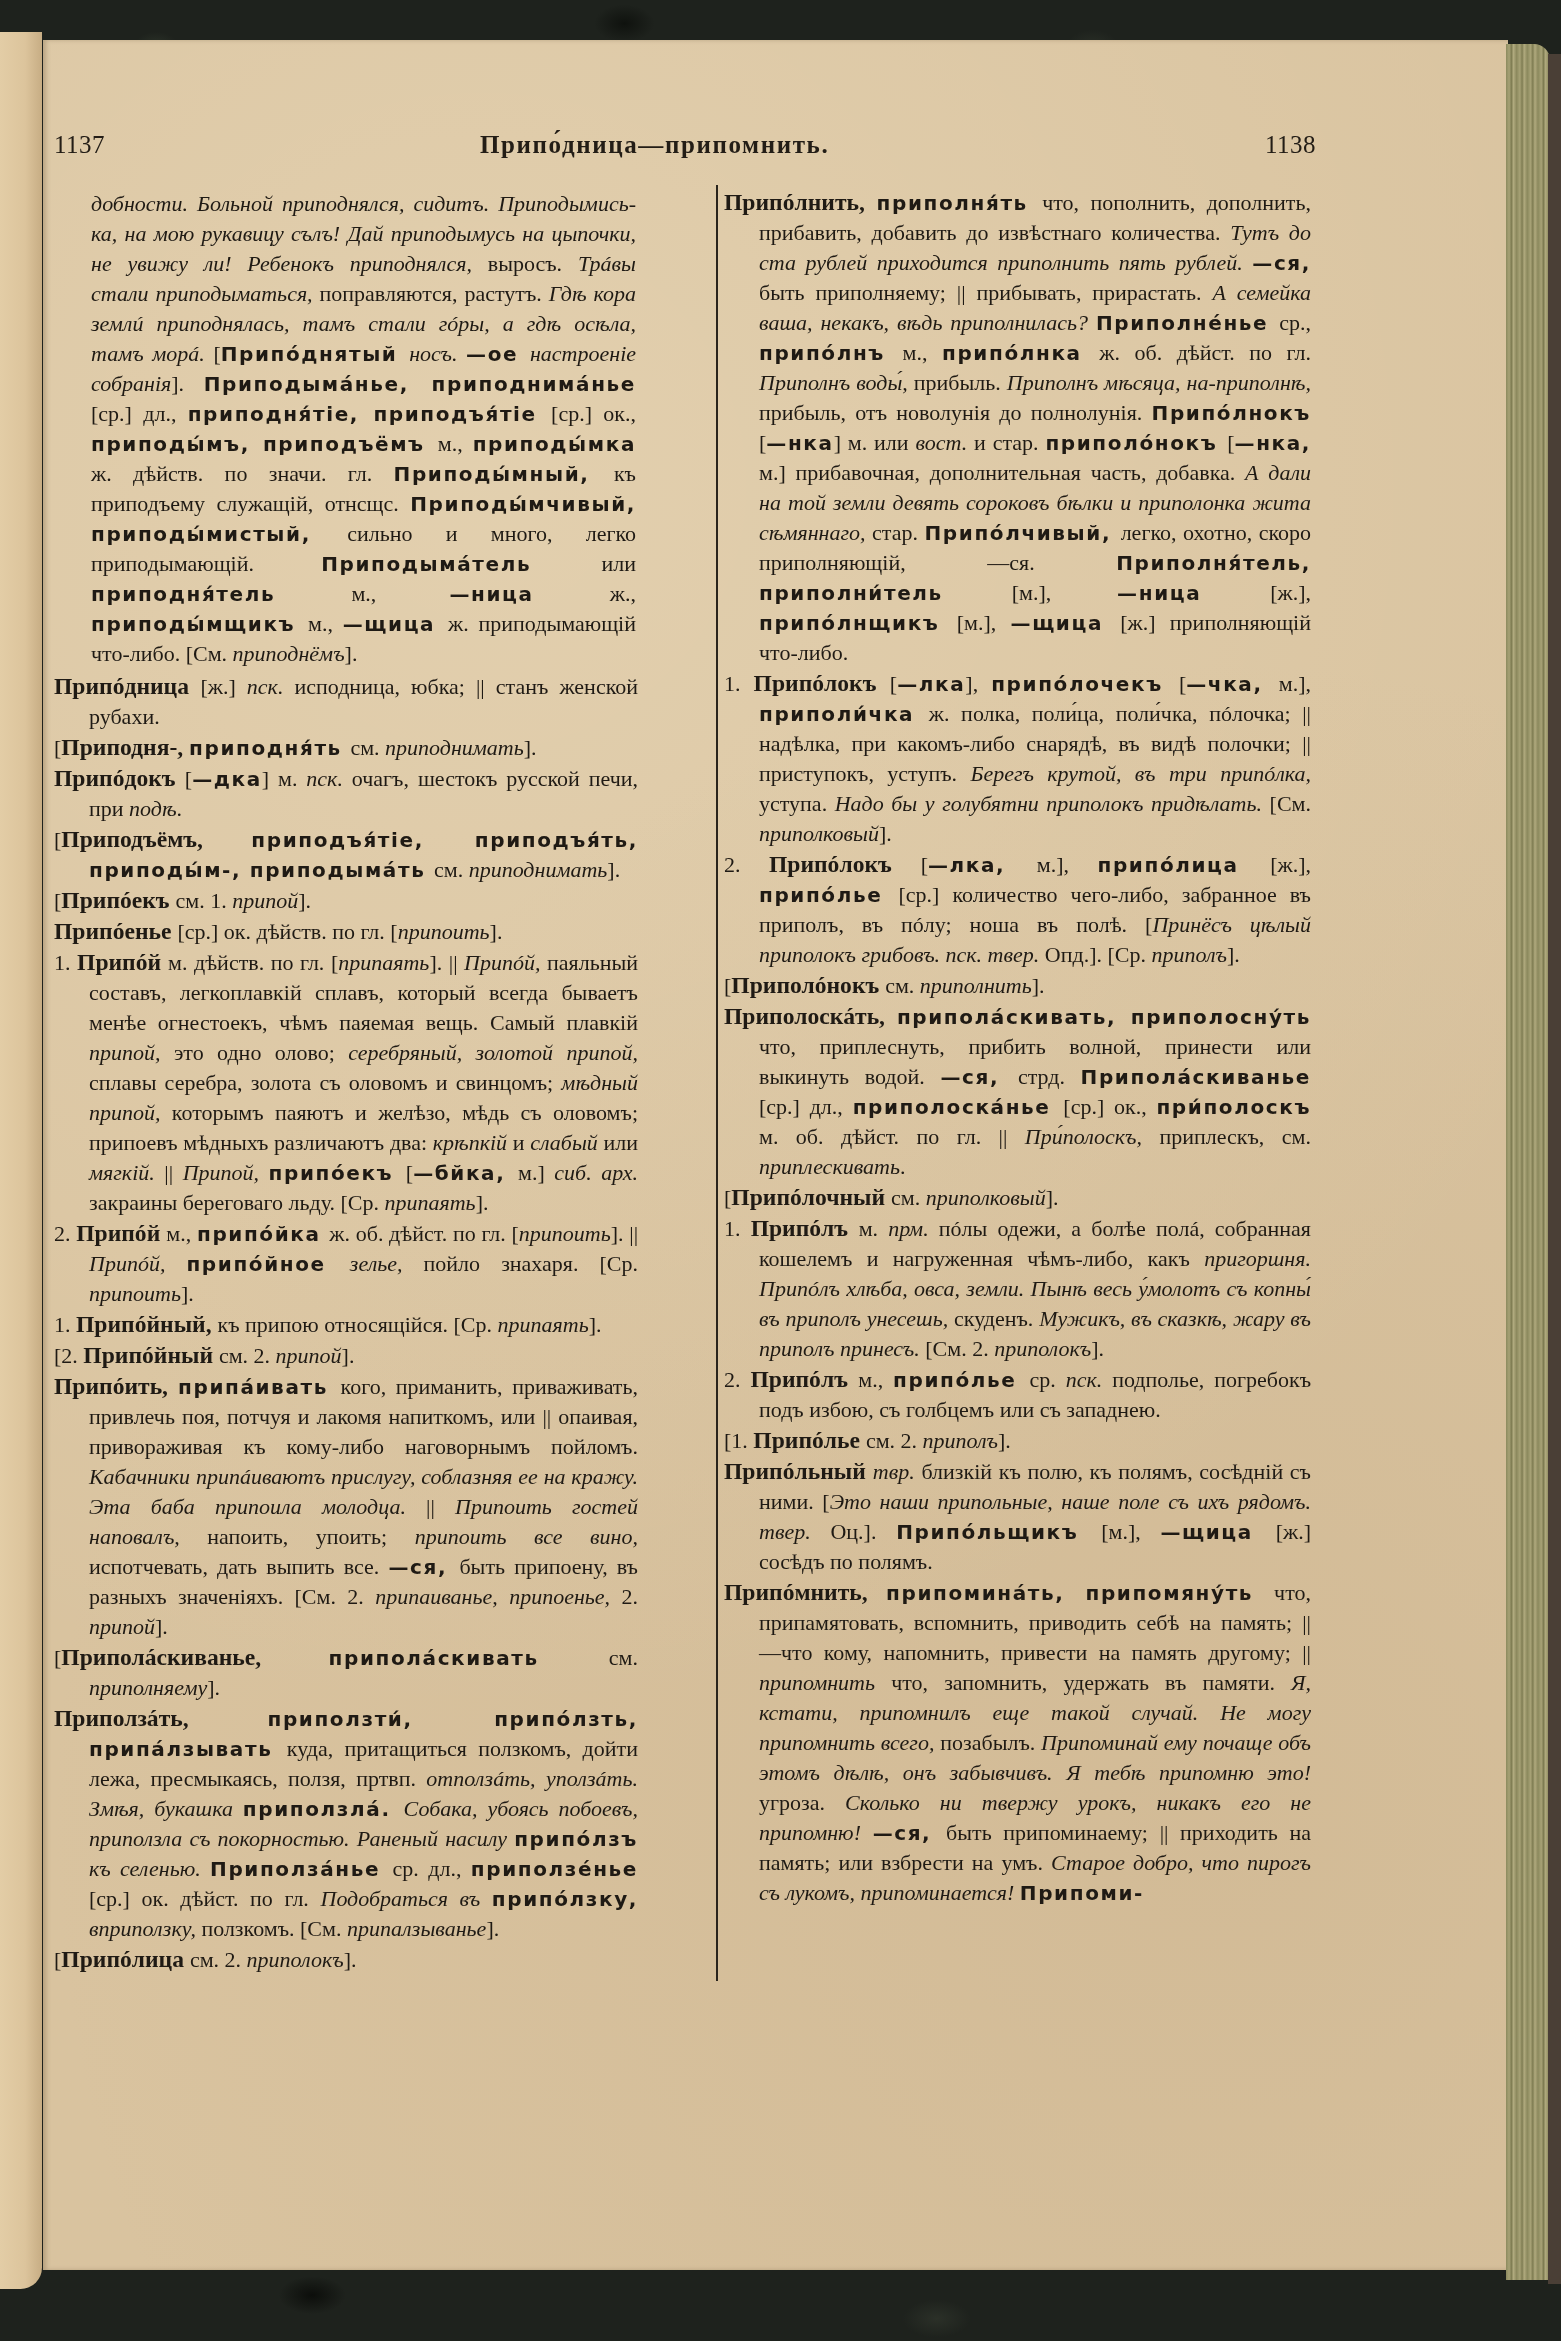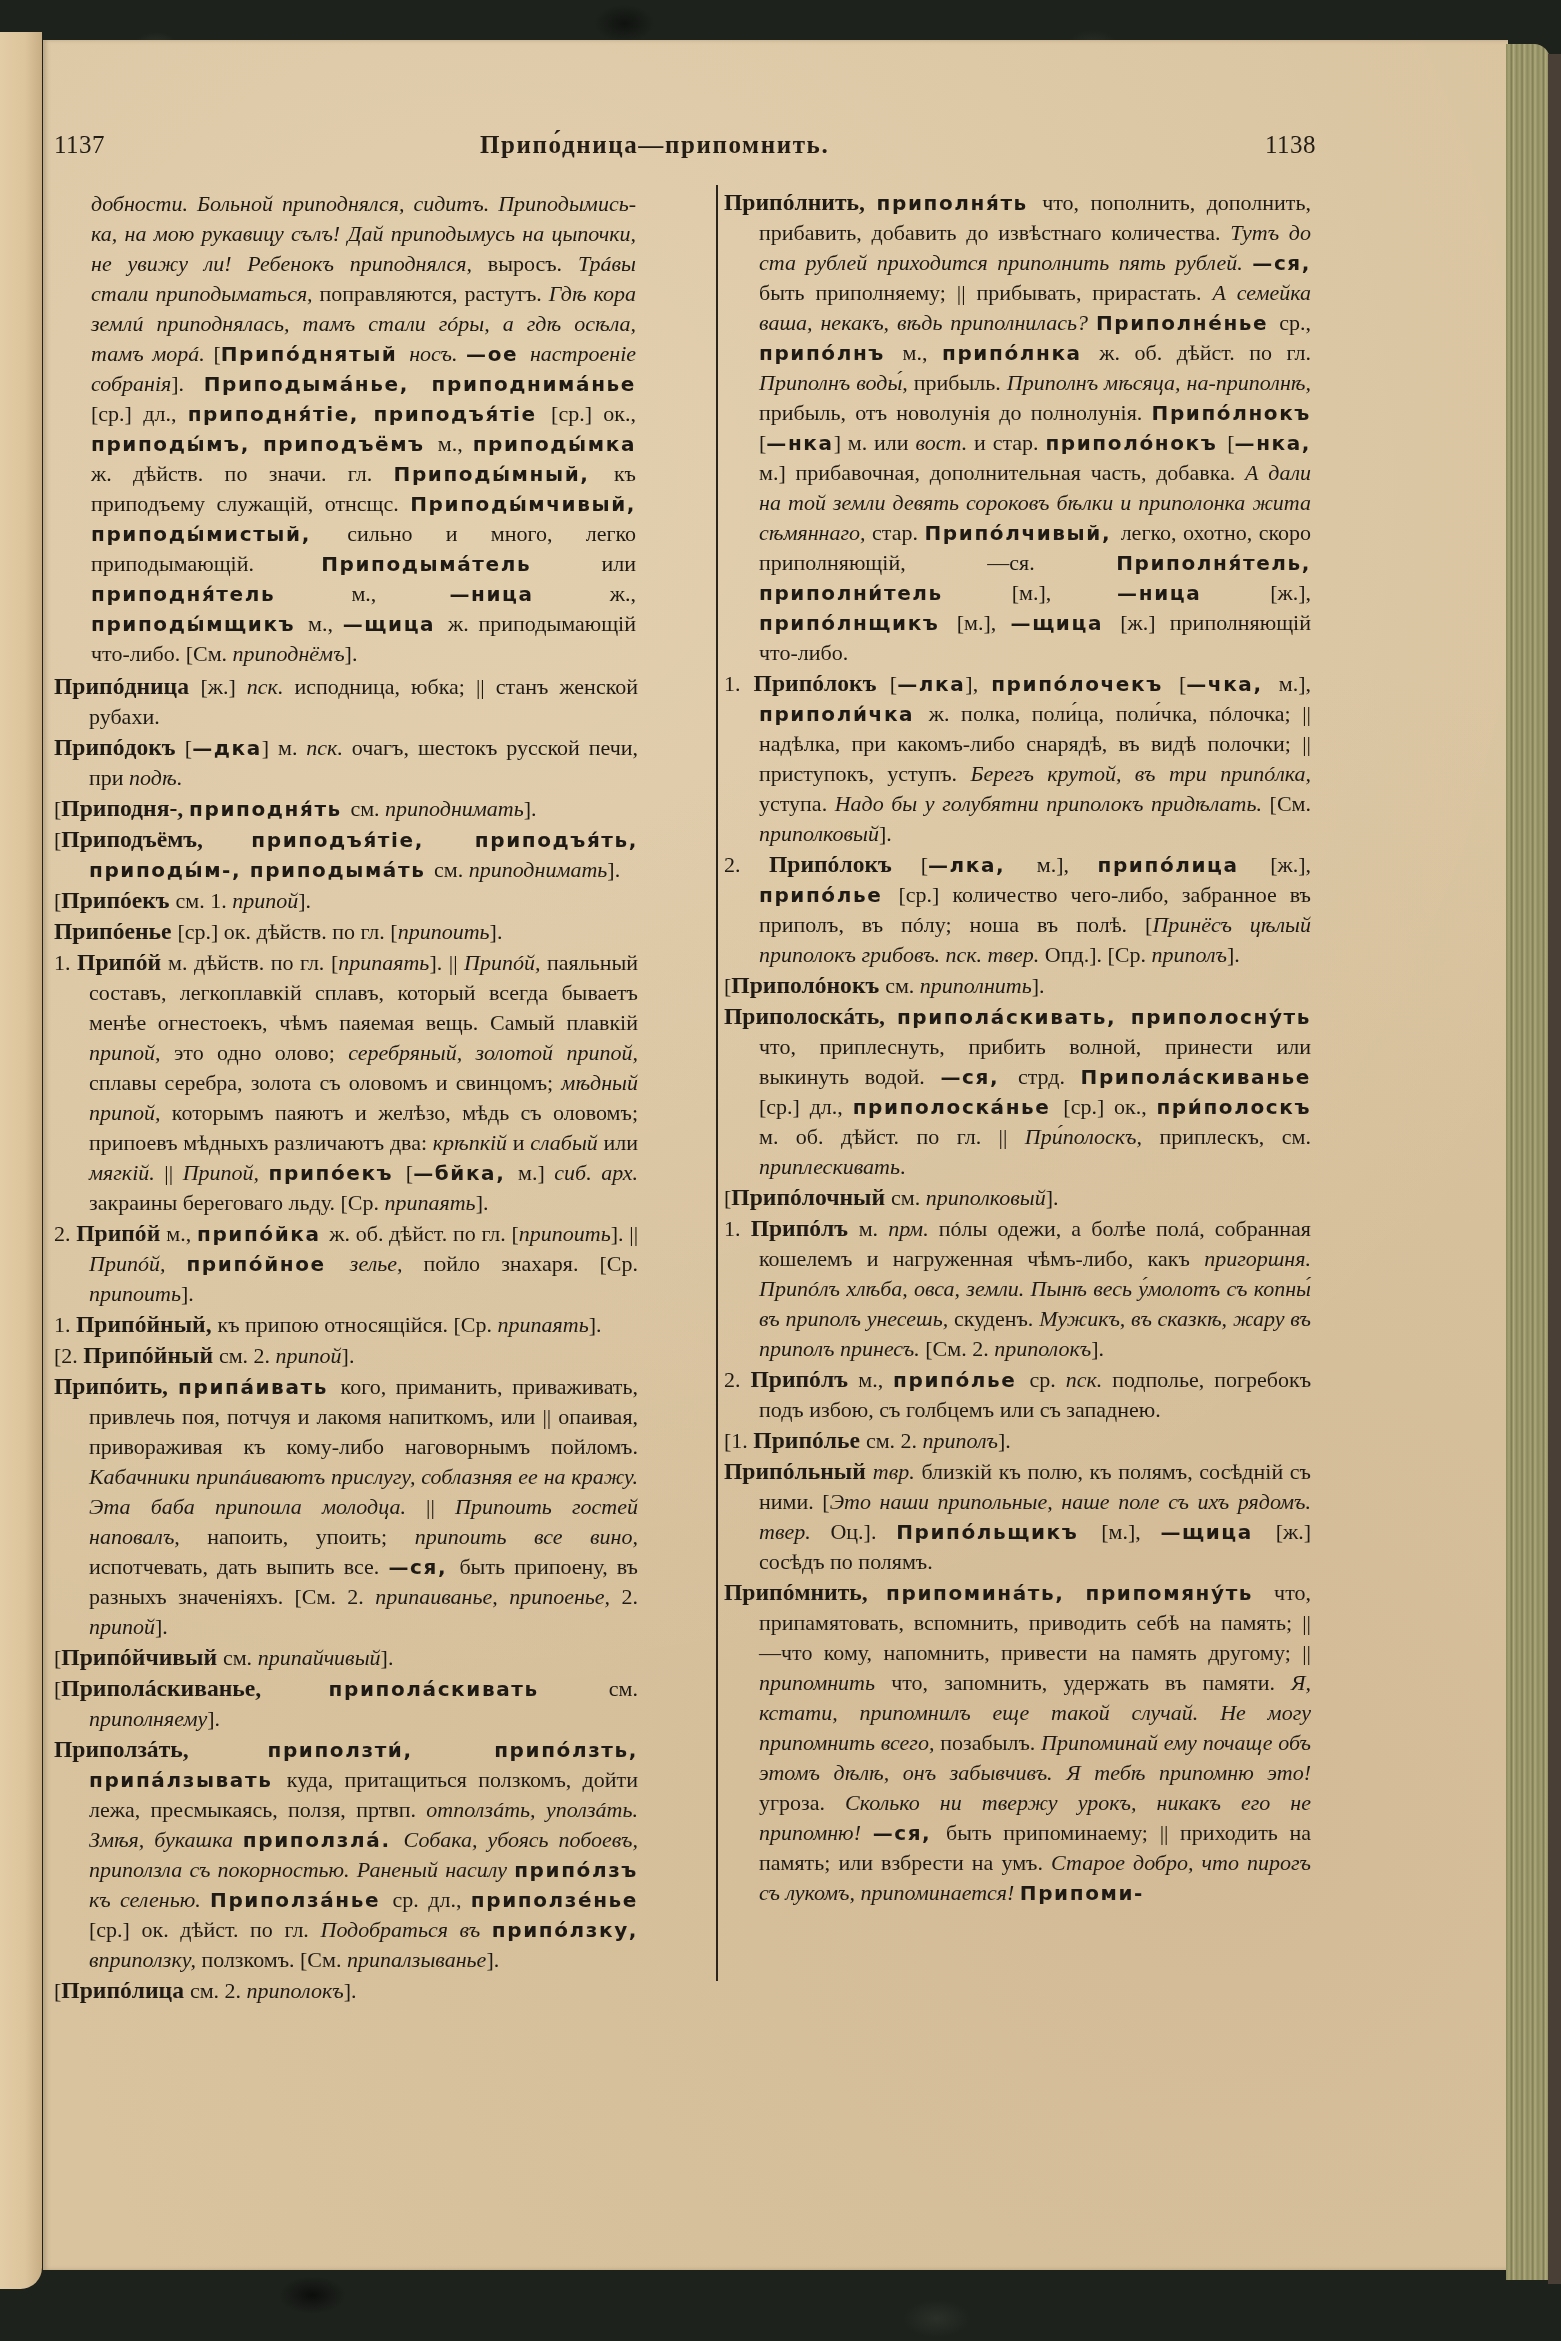--- a/index.html
+++ b/index.html
@@ -76,31 +76,30 @@
 
 <div class="running-head">
   <span class="pg-left">1137</span>
   <span class="head-title">Припо́дница—припомнить.</span>
   <span class="pg-right">1138</span>
 </div>
 
 <div class="col col-left" id="col-left">
     <p class="cont"><span class="i">добности. Больной приподнялся, сидитъ. Приподымись-ка, на мою рукавицу сълъ! Дай приподымусь на цыпочки, не увижу ли! Ребенокъ приподнялся, </span><span>выросъ. </span><span class="i">Трáвы стали приподыматься, </span><span>поправляются, растутъ. </span><span class="i">Гдѣ кора землú приподнялась, тамъ стали гóры, а гдѣ осѣла, тамъ морá. </span><span>[</span><span class="b">Припóднятый </span><span class="i">носъ. </span><span class="b">—ое </span><span class="i">настроеніе собранія</span><span>]. </span><span class="b">Приподымáнье, приподнимáнье </span><span>[ср.] дл., </span><span class="b">приподня́тіе, приподъя́тіе </span><span>[ср.] ок., </span><span class="b">приподы́мъ, приподъёмъ </span><span>м., </span><span class="b">приподы́мка </span><span>ж. дѣйств. по значи. гл. </span><span class="b">Приподы́мный, </span><span>къ приподъему служащій, отнсщс. </span><span class="b">Приподы́мчивый, приподы́мистый, </span><span>сильно и много, легко приподымающій. </span><span class="b">Приподымáтель </span><span>или </span><span class="b">приподня́тель </span><span>м., </span><span class="b">—ница </span><span>ж., </span><span class="b">приподы́мщикъ </span><span>м., </span><span class="b">—щица </span><span>ж. приподымающій что-либо. [См. </span><span class="i">приподнёмъ</span><span>].</span></p>
     <p class="entry"><span class="hw">Припóдница </span><span>[ж.] </span><span class="i">пск. </span><span>исподница, юбка; || станъ женской рубахи.</span></p>
+    <p class="entry"><span>[</span><span class="hw">Приподня-, </span><span class="b">приподня́ть </span><span>см. </span><span class="i">приподнимать</span><span>].</span></p>
     <p class="entry"><span class="hw">Припóдокъ </span><span>[</span><span class="b">—дка</span><span>] м. </span><span class="i">пск. </span><span>очагъ, шестокъ русской печи, при </span><span class="i">подѣ</span><span>.</span></p>
-    <p class="entry"><span>[</span><span class="hw">Приподня-, </span><span class="b">приподня́ть </span><span>см. </span><span class="i">приподнимать</span><span>].</span></p>
     <p class="entry"><span>[</span><span class="hw">Приподъёмъ, </span><span class="b">приподъя́тіе, приподъя́ть, приподы́м-, приподымáть </span><span>см. </span><span class="i">приподнимать</span><span>].</span></p>
     <p class="entry"><span>[</span><span class="hw">Припóекъ </span><span>см. 1. </span><span class="i">припой</span><span>].</span></p>
     <p class="entry"><span class="hw">Припóенье </span><span>[ср.] ок. дѣйств. по гл. [</span><span class="i">припоить</span><span>].</span></p>
     <p class="entry"><span>1. </span><span class="hw">Припóй </span><span>м. дѣйств. по гл. [</span><span class="i">припаять</span><span>]. || </span><span class="i">Припóй, </span><span>паяльный составъ, легкоплавкій сплавъ, который всегда бываетъ менѣе огнестоекъ, чѣмъ паяемая вещь. Самый плавкій </span><span class="i">припой, </span><span>это одно олово; </span><span class="i">серебряный, золотой припой, </span><span>сплавы серебра, золота съ оловомъ и свинцомъ; </span><span class="i">мѣдный припой, </span><span>которымъ паяютъ и желѣзо, мѣдь съ оловомъ; припоевъ мѣдныхъ различаютъ два: </span><span class="i">крѣпкій </span><span>и </span><span class="i">слабый </span><span>или </span><span class="i">мягкій. </span><span>|| </span><span class="i">Припой, </span><span class="b">припóекъ </span><span>[</span><span class="b">—бйка, </span><span>м.] </span><span class="i">сиб. арх. </span><span>закраины береговаго льду. [Ср. </span><span class="i">припаять</span><span>].</span></p>
     <p class="entry"><span>2. </span><span class="hw">Припóй </span><span>м., </span><span class="b">припóйка </span><span>ж. об. дѣйст. по гл. [</span><span class="i">припоить</span><span>]. || </span><span class="i">Припóй, </span><span class="b">припóйное </span><span class="i">зелье, </span><span>пойло знахаря. [Ср. </span><span class="i">припоить</span><span>].</span></p>
     <p class="entry"><span>1. </span><span class="hw">Припóйный, </span><span>къ припою относящійся. [Ср. </span><span class="i">припаять</span><span>].</span></p>
     <p class="entry"><span>[2. </span><span class="hw">Припóйный </span><span>см. 2. </span><span class="i">припой</span><span>].</span></p>
     <p class="entry"><span class="hw">Припóить, </span><span class="b">припáивать </span><span>кого, приманить, приваживать, привлечь поя, потчуя и лакомя напиткомъ, или || опаивая, привораживая къ кому-либо наговорнымъ пойломъ. </span><span class="i">Кабачники припáиваютъ прислугу, соблазняя ее на кражу. Эта баба припоила молодца. </span><span>|| </span><span class="i">Припоить гостей наповалъ, </span><span>напоить, упоить; </span><span class="i">припоить все вино, </span><span>испотчевать, дать выпить все. </span><span class="b">—ся, </span><span>быть припоену, въ разныхъ значеніяхъ. [См. 2. </span><span class="i">припаиванье, припоенье, </span><span>2. </span><span class="i">припой</span><span>].</span></p>
-    <p class="entry"><span>[</span><span class="hw">Припóйчивый </span><span>см. </span><span class="i">припайчивый</span><span>].</span></p>
     <p class="entry"><span>[</span><span class="hw">Приполáскиванье, </span><span class="b">приполáскивать </span><span>см. </span><span class="i">приполняему</span><span>].</span></p>
     <p class="entry"><span class="hw">Приползáть, </span><span class="b">приползти́, припóлзть, припáлзывать </span><span>куда, притащиться ползкомъ, дойти лежа, пресмыкаясь, ползя, пртвп. </span><span class="i">отползáть, уползáть. Змѣя, букашка </span><span class="b">приползлá. </span><span class="i">Собака, убоясь побоевъ, приползла съ покорностью. Раненый насилу </span><span class="b">припóлзъ </span><span class="i">къ селенью. </span><span class="b">Приползáнье </span><span>ср. дл., </span><span class="b">приползéнье </span><span>[ср.] ок. дѣйст. по гл. </span><span class="i">Подобраться въ </span><span class="b">припóлзку, </span><span class="i">вприползку, </span><span>ползкомъ. [См. </span><span class="i">припалзыванье</span><span>].</span></p>
     <p class="entry"><span>[</span><span class="hw">Припóлица </span><span>см. 2. </span><span class="i">приполокъ</span><span>].</span></p>
   </div>
 <div class="col-rule"></div>
 <div class="col col-right" id="col-right">
     <p class="entry"><span class="hw">Припóлнить, </span><span class="b">приполня́ть </span><span>что, пополнить, дополнить, прибавить, добавить до извѣстнаго количества. </span><span class="i">Тутъ до ста рублей приходится приполнить пять рублей. </span><span class="b">—ся, </span><span>быть приполняему; || прибывать, прирастать. </span><span class="i">А семейка ваша, некакъ, вѣдь приполнилась? </span><span class="b">Приполнéнье </span><span>ср., </span><span class="b">припóлнъ </span><span>м., </span><span class="b">припóлнка </span><span>ж. об. дѣйст. по гл. </span><span class="i">Приполнъ воды́, </span><span>прибыль. </span><span class="i">Приполнъ мѣсяца, на-приполнѣ, </span><span>прибыль, отъ новолунія до полнолунія. </span><span class="b">Припóлнокъ </span><span>[</span><span class="b">—нка</span><span>] м. или </span><span class="i">вост. </span><span>и стар. </span><span class="b">приполóнокъ </span><span>[</span><span class="b">—нка, </span><span>м.] прибавочная, дополнительная часть, добавка. </span><span class="i">А дали на той земли девять сороковъ бѣлки и приполонка жита сѣмяннаго, </span><span>стар. </span><span class="b">Припóлчивый, </span><span>легко, охотно, скоро приполняющій, —ся. </span><span class="b">Приполня́тель, приполни́тель </span><span>[м.], </span><span class="b">—ница </span><span>[ж.], </span><span class="b">припóлнщикъ </span><span>[м.], </span><span class="b">—щица </span><span>[ж.] приполняющій что-либо.</span></p>
     <p class="entry"><span>1. </span><span class="hw">Припóлокъ </span><span>[</span><span class="b">—лка</span><span>], </span><span class="b">припóлочекъ </span><span>[</span><span class="b">—чка, </span><span>м.], </span><span class="b">приполи́чка </span><span>ж. полка, поли́ца, поли́чка, пóлочка; || надѣлка, при какомъ-либо снарядѣ, въ видѣ полочки; || приступокъ, уступъ. </span><span class="i">Берегъ крутой, въ три припóлка, </span><span>уступа. </span><span class="i">Надо бы у голубятни приполокъ придѣлать. </span><span>[См. </span><span class="i">приполковый</span><span>].</span></p>
     <p class="entry"><span>2. </span><span class="hw">Припóлокъ </span><span>[</span><span class="b">—лка, </span><span>м.], </span><span class="b">припóлица </span><span>[ж.], </span><span class="b">припóлье </span><span>[ср.] количество чего-либо, забранное въ приполъ, въ пóлу; ноша въ полѣ. [</span><span class="i">Принёсъ цѣлый приполокъ грибовъ. пск. твер. </span><span>Опд.]. [Ср. </span><span class="i">приполъ</span><span>].</span></p>
     <p class="entry"><span>[</span><span class="hw">Приполóнокъ </span><span>см. </span><span class="i">приполнить</span><span>].</span></p>

